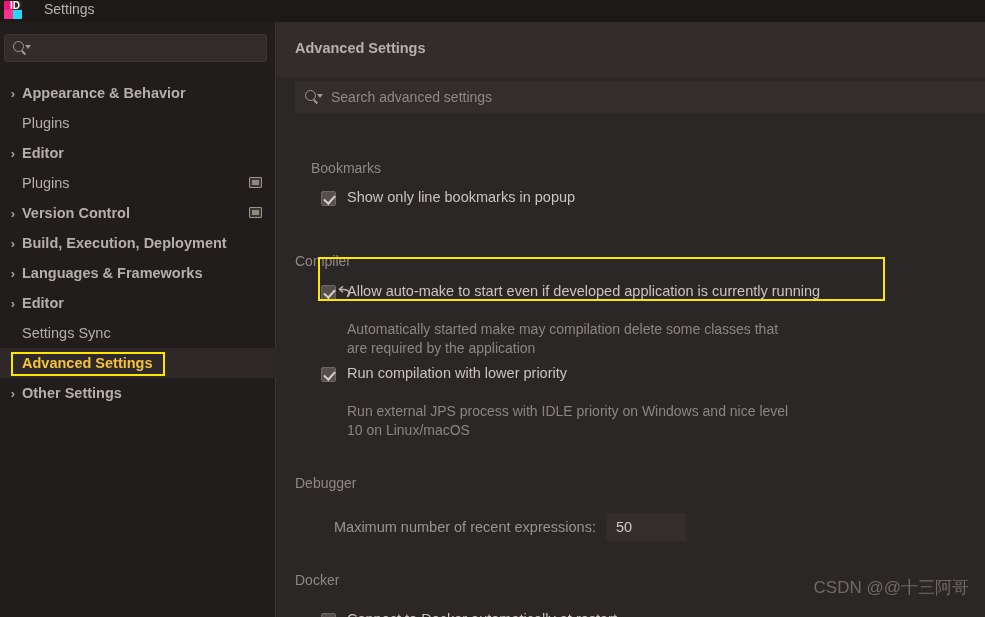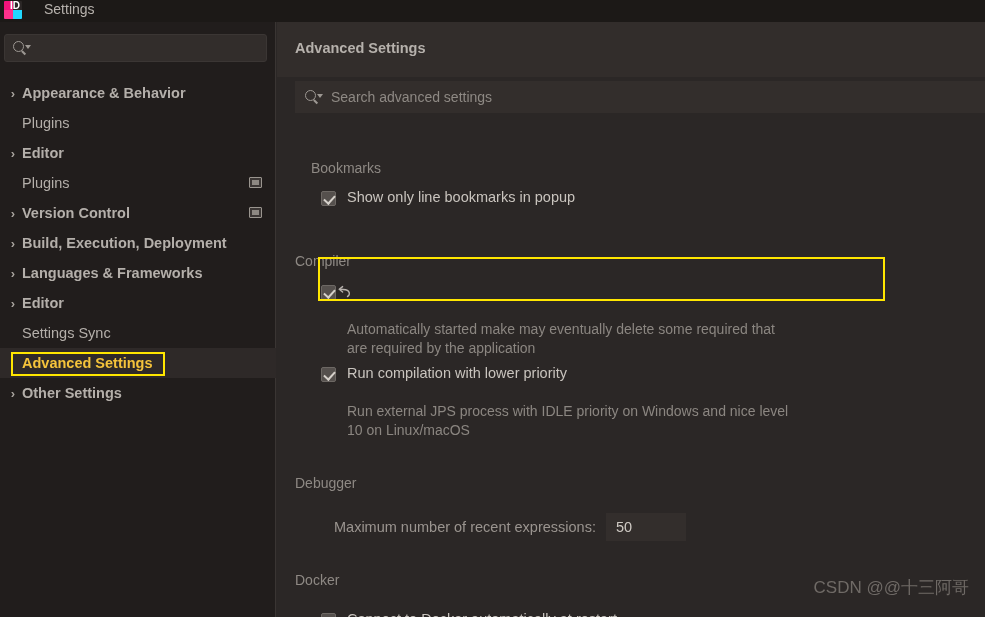--- a/index.html
+++ b/index.html
@@ -413,30 +413,31 @@
 
       <div class="row" style="position:absolute; left:0; top:72px;">
         <div class="cb"></div>
         <div class="row-label">Show only line bookmarks in popup</div>
       </div>
 
       <div class="group-title" style="position:absolute; left:0; top:136px;">Compiler</div>
 
       <div class="row" style="position:absolute; left:0; top:166px;">
         <div class="cb"></div>
+        <div class="row-label">Allow auto-make to start even if developed application is currently running</div>
         <div class="revert-icon" style="margin-left:14px; margin-top:1px;">
           <svg width="18" height="16" viewBox="0 0 18 16">
             <path d="M12.5 12.5 C 14.5 11.5, 15 9, 13.5 7.2 C 12 5.4, 8 5.2, 5.2 5.2" stroke="#b8b3ae" stroke-width="1.4" fill="none" stroke-linecap="round"></path>
             <path d="M7.6 2.6 L 4.2 5.3 L 7.6 8.0" stroke="#b8b3ae" stroke-width="1.4" fill="none" stroke-linecap="round" stroke-linejoin="round"></path>
           </svg>
         </div>
       </div>
 
       <div class="help" style="position:absolute; left:0; top:203px;">
-        <div>Automatically started make may eventually delete some required that</div>
+        <div>Automatically started make may compilation delete some classes that</div>
         <div>are required by the application</div>
       </div>
 
       <div class="row" style="position:absolute; left:0; top:248px;">
         <div class="cb"></div>
         <div class="row-label">Run compilation with lower priority</div>
       </div>
 
       <div class="help" style="position:absolute; left:0; top:285px;">
         <div>Run external JPS process with IDLE priority on Windows and nice level</div>

